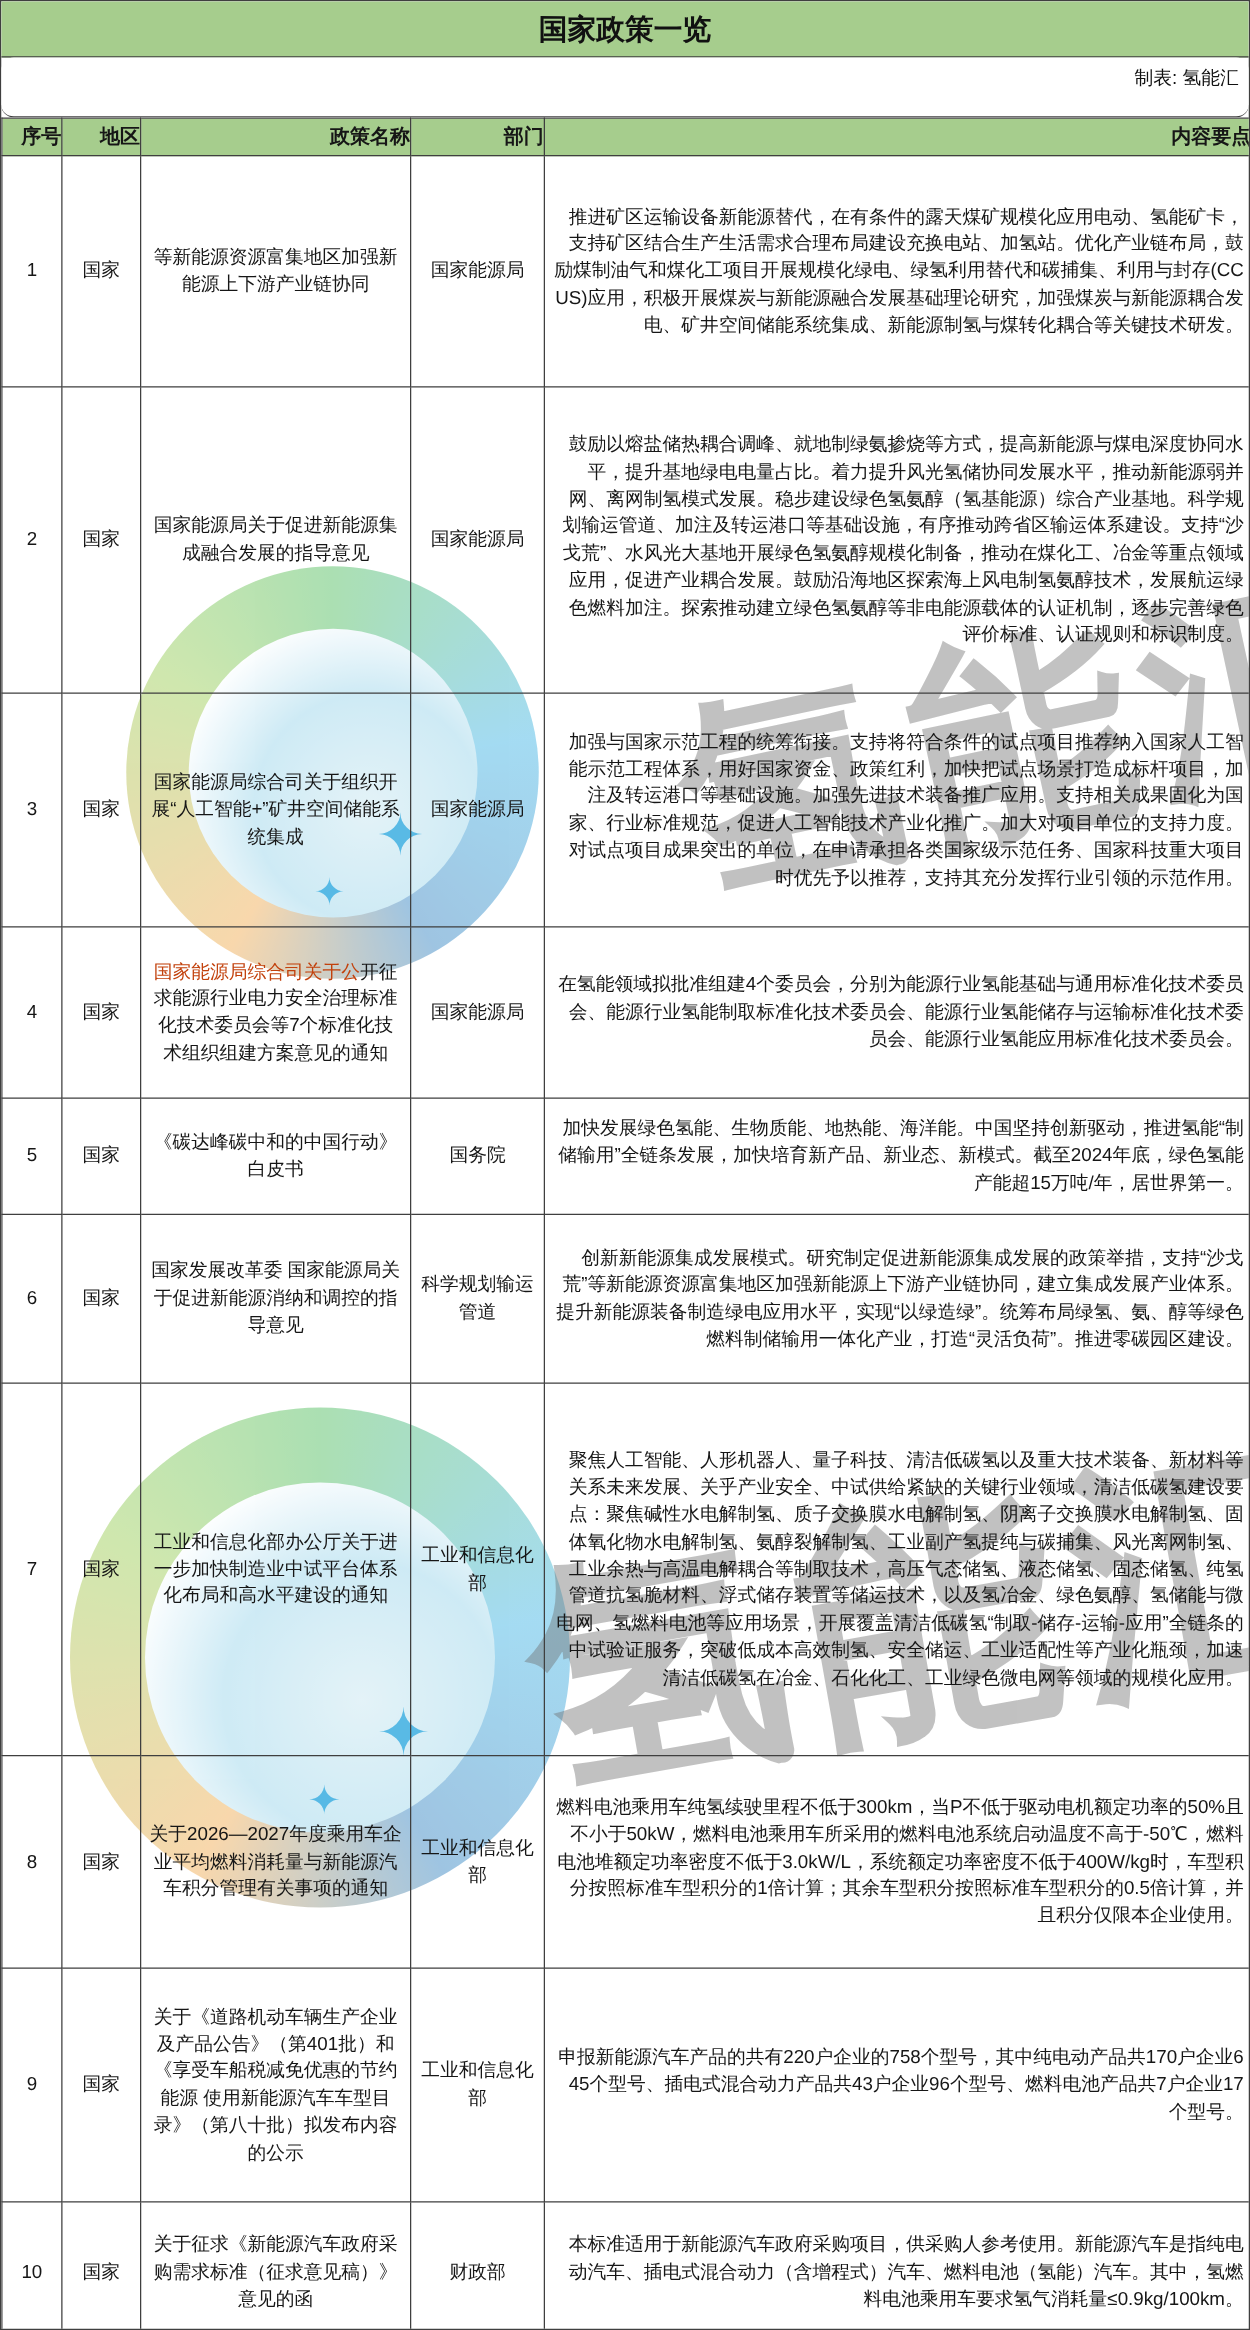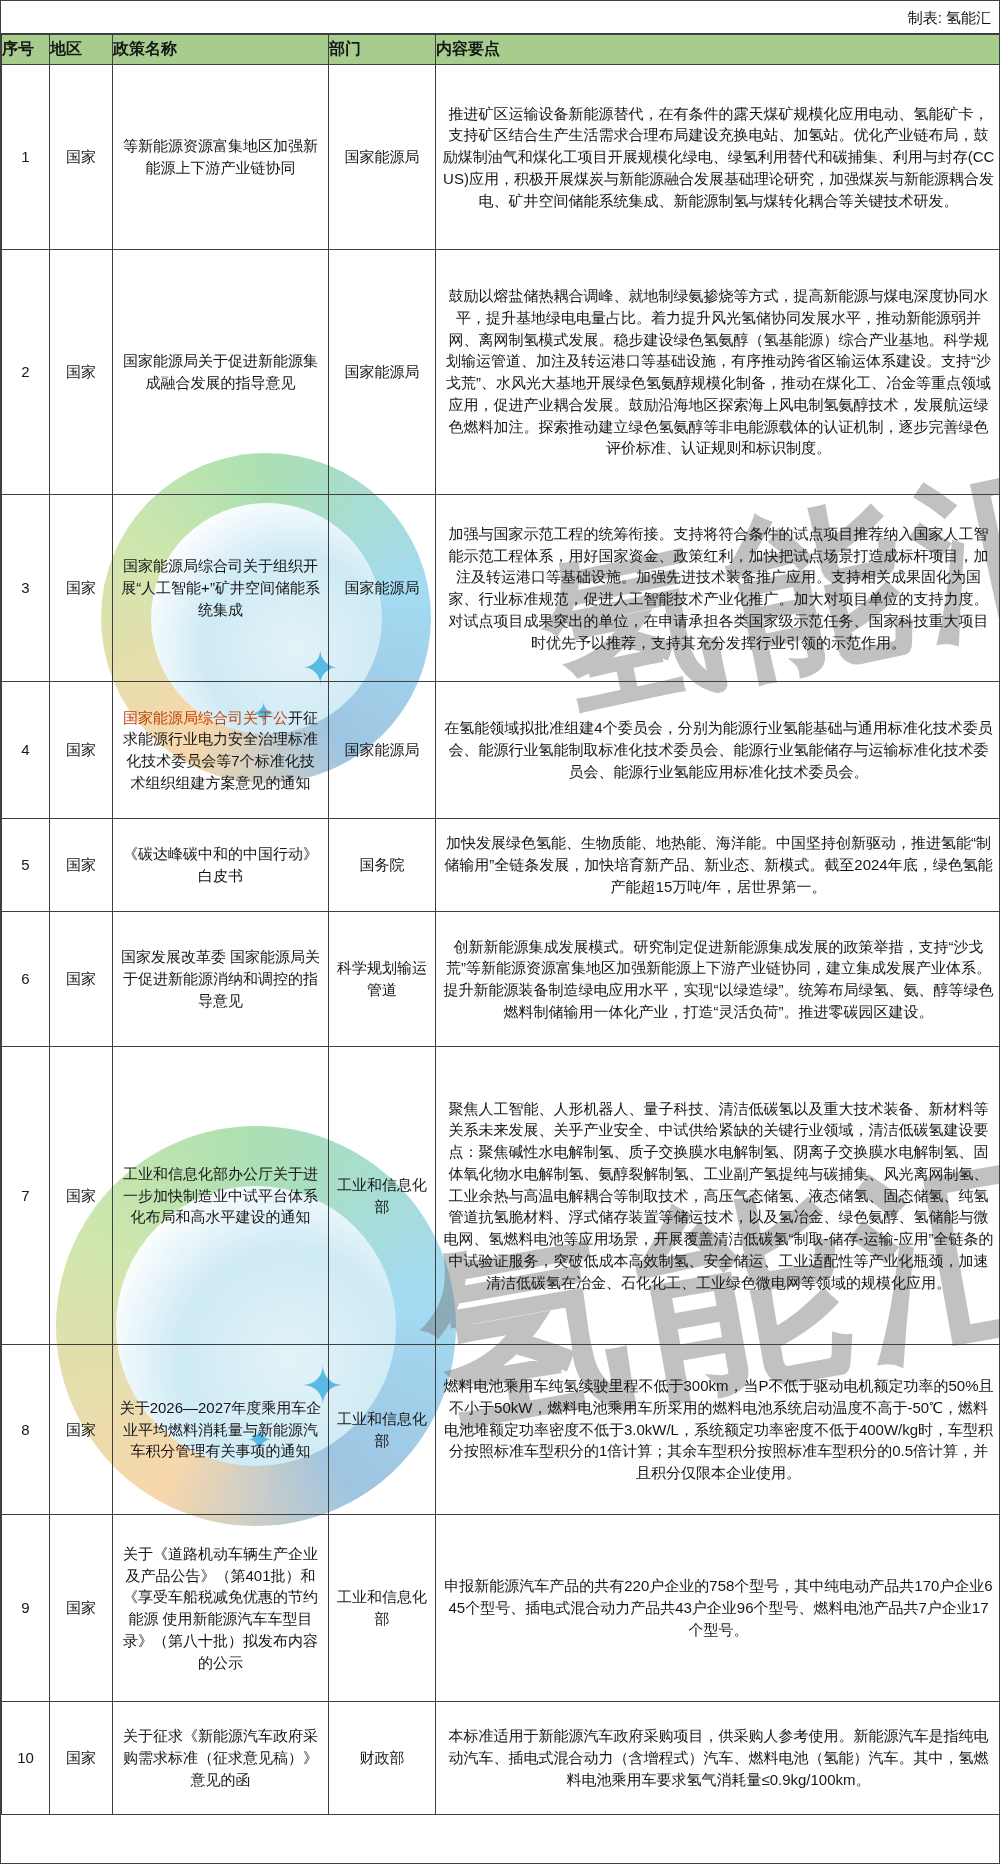--- a/index.html
+++ b/index.html
@@ -26,41 +26,41 @@
   }
   .wm-text.t1 { left:540px; top:500px; font-size:175px; transform:rotate(-12deg); }
   .wm-text.t2 { left:420px; top:1190px; font-size:205px; transform:rotate(-10deg); }
   
   .title-bar {
     position:relative; z-index:1; height:45px; line-height:45px;
     background:#a6cd8d; border-bottom:1px solid #3f3f3f;
     text-align:center; font-size:23px; font-weight:bold; color:#111;
   }
   .byline {
-    position:relative; z-index:1; height:33px; line-height:33px;
+    position:relative; z-index:1; height:48px; line-height:33px;
     background:#ffffff; border-bottom:1px solid #3f3f3f;
-    text-align:right; padding-right:8px; font-size:15px; color:#111;
+    text-align:right; padding-right:8px; font-size:15px; color:#111;border-radius:10px;
   }
   
   table.policy {
     position:relative; z-index:1; width:100%; border-collapse:collapse;
     table-layout:fixed; background:transparent;
   }
   .policy th, .policy td {
     border:1px solid #3f3f3f; color:#161616;
     vertical-align:middle; word-break:break-all;
   }
   .policy thead th {
     background:#a6cd8d; font-size:16px; font-weight:bold;
-    height:30px; text-align:left;
+    height:30px; text-align:right;
   }
   .policy td { font-size:15px; line-height:1.45; padding:4px 6px; }
   .c-no, .c-region, .c-dept, .c-name { text-align:center; }
   .c-no { font-size:16px; }
-  .c-points { text-align:center; padding:6px 9px; }
+  .c-points { text-align:right; padding:6px 9px; }
   .blue { color:#c2410c; }
   tr.r0 { height:185px; } tr.r1 { height:245px; } tr.r2 { height:187px; }
   tr.r3 { height:137px; } tr.r4 { height:93px;  } tr.r5 { height:135px; }
   tr.r6 { height:298px; } tr.r7 { height:170px; } tr.r8 { height:187px; }
   tr.r9 { height:113px; }
 </style>
 </head>
 <body>
 
 <div class="page">
@@ -73,20 +73,21 @@
     <span class="wm-star" style="left:250px;top:695px;font-size:30px;">✦</span>
     <div class="wm-text t1">氢能汇</div>
     <div class="wm-logo" style="left:55px;top:1125px;width:400px;height:400px;">
       <div class="wm-inner"></div>
     </div>
     <span class="wm-star" style="left:300px;top:1355px;font-size:52px;">✦</span>
     <span class="wm-star" style="left:245px;top:1420px;font-size:32px;">✦</span>
     <div class="wm-text t2">氢能汇</div>
   </div>
 
+  <div class="title-bar">国家政策一览</div>
   <div class="byline">制表: 氢能汇</div>
 
   <table class="policy">
     <colgroup>
       <col style="width:48px">
         <col style="width:63px">
         <col style="width:216px">
         <col style="width:107px">
         <col style="width:566px">
     </colgroup>

